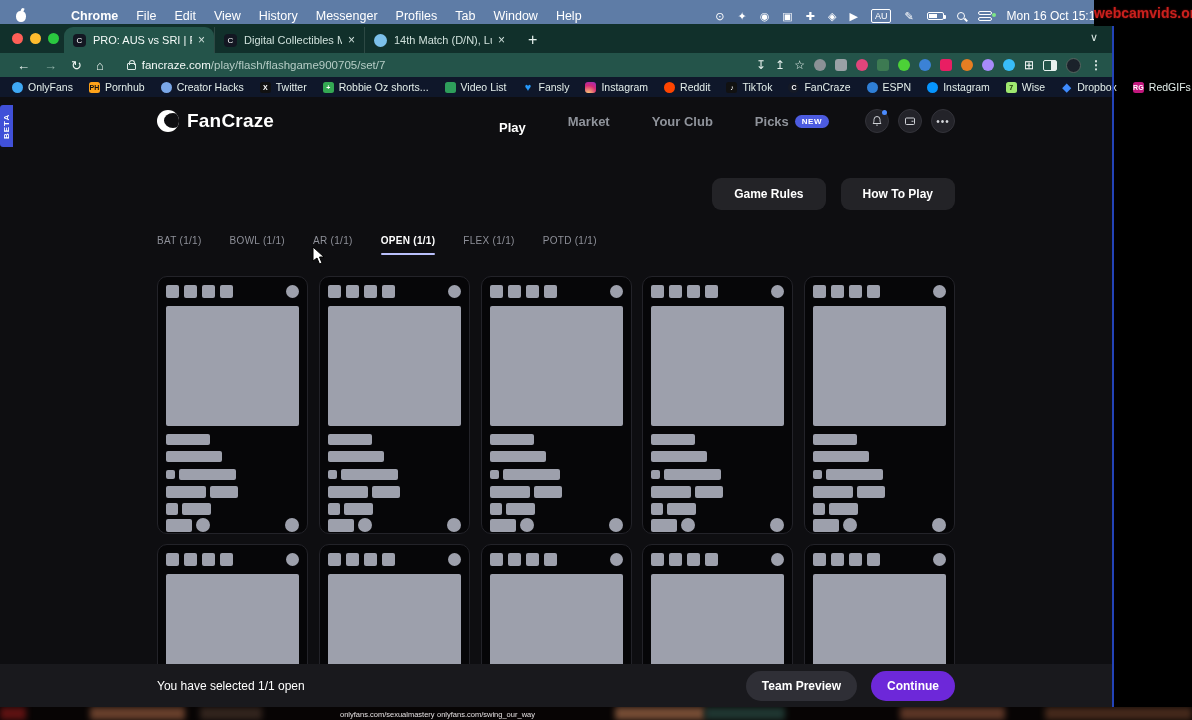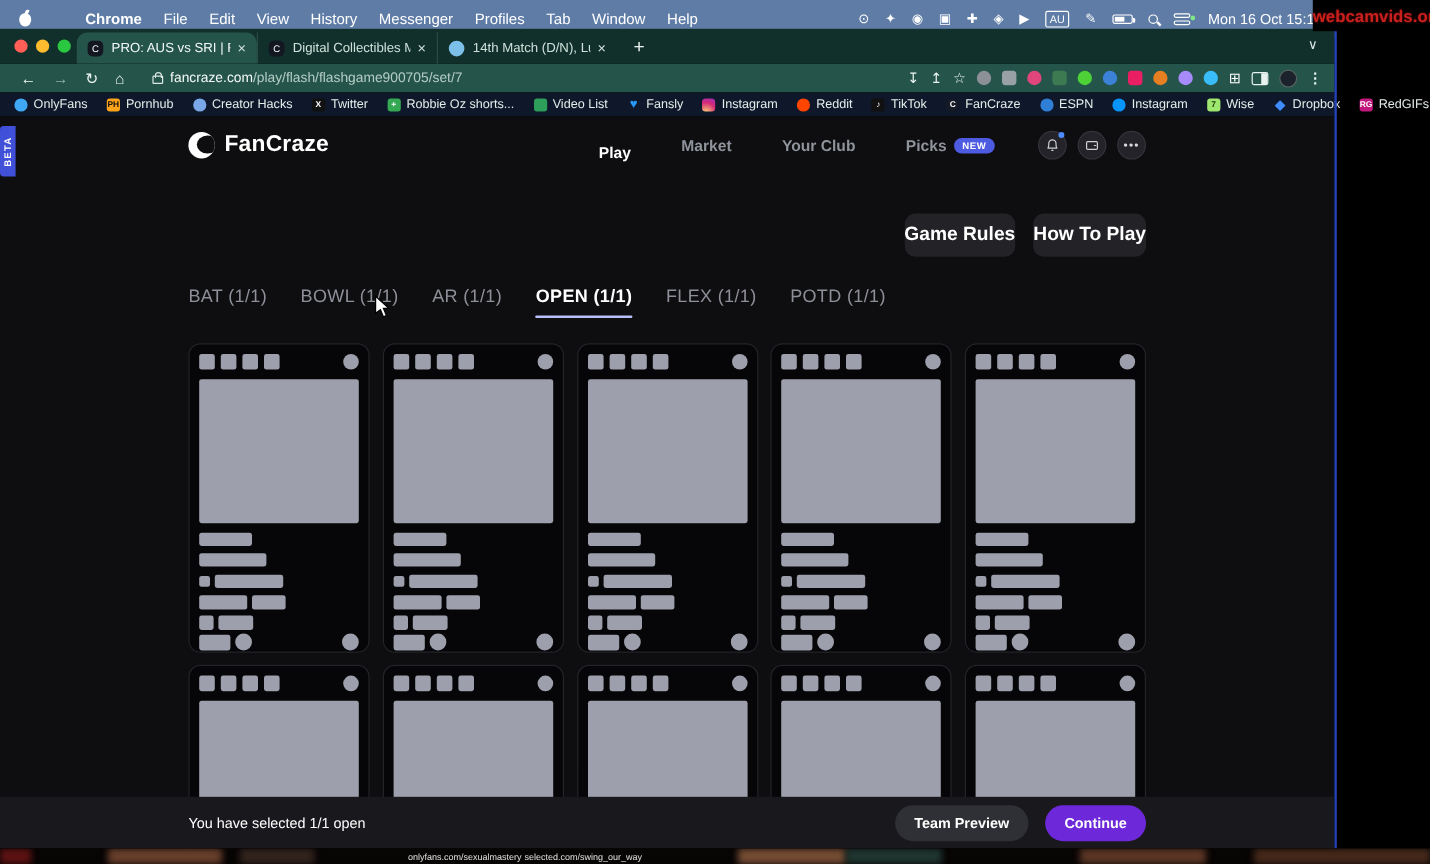--- a/index.html
+++ b/index.html
@@ -93,24 +93,24 @@
   .hdr-icons { display:flex; gap:9px; }
   .icon-btn { width:24px; height:24px; border-radius:50%; background:#232329; border:1px solid #33333a;
               display:flex; align-items:center; justify-content:center; position:relative; color:#cfd1d6; }
   .bell-dot { position:absolute; right:1px; top:0; width:5px; height:5px; border-radius:50%; background:#4c8cff; }
   .dots { font-size:10px; letter-spacing:1px; color:#d6d8dc; }
 
   .heading-row { display:flex; align-items:flex-start; margin-top:40px; }
   .h1 { color:#fff; font-size:25px; font-weight:800; letter-spacing:0.2px; }
   .sub { color:#84868e; font-size:11px; margin-top:6px; }
   .hdr-buttons { margin-left:auto; display:flex; gap:15px; margin-top:4px; }
-  .ghost-btn { background:#232327; color:#fff; font-size:16px; font-weight:bold; padding:9px 0; border-radius:9px; white-space:nowrap; }
+  .ghost-btn { background:#232327; color:#fff; font-size:12px; font-weight:bold; padding:9px 22px; border-radius:9px; white-space:nowrap; }
 
   .filter-tabs { display:flex; gap:28px; margin-top:25px; }
-  .ftab { color:#8e9099; font-size:15px; letter-spacing:0.3px; padding-bottom:9px; position:relative; white-space:nowrap; }
+  .ftab { color:#8e9099; font-size:10px; letter-spacing:0.3px; padding-bottom:9px; position:relative; white-space:nowrap; }
   .ftab.active { color:#fff; font-weight:bold; }
   .ftab.active:after { content:""; position:absolute; left:0; right:0; bottom:0; height:2px; background:#b9bffb; border-radius:1px; }
 
   .cards-grid { display:grid; grid-template-columns:repeat(5,151px); grid-auto-rows:258px; justify-content:space-between; row-gap:10px; margin-top:21px; }
   .card { width:151px; height:258px; background:#060608; border:1px solid #232329; border-radius:10px; position:relative; }
   .sk { position:absolute; background:#9da0ac; border-radius:2px; }
   .sk.c { border-radius:50%; }
   .s1{left:8px;top:8px;width:13px;height:13px;} .s2{left:26px;top:8px;width:13px;height:13px;}
   .s3{left:44px;top:8px;width:13px;height:13px;} .s4{left:62px;top:8px;width:13px;height:13px;}
   .tr{right:8px;top:8px;width:13px;height:13px;}
@@ -547,19 +547,19 @@
 
   <div class="video-strip" id="video-strip">
       <span class="patch" style="left: 0px; width: 26px; background: rgb(110, 21, 21);"></span>
       <span class="patch" style="left: 90px; width: 95px; background: rgb(122, 74, 51);"></span>
       <span class="patch" style="left: 200px; width: 62px; background: rgb(58, 42, 34);"></span>
       <span class="patch" style="left: 615px; width: 90px; background: rgb(138, 90, 62);"></span>
       <span class="patch" style="left: 705px; width: 80px; background: rgb(36, 64, 58);"></span>
       <span class="patch" style="left: 900px; width: 105px; background: rgb(107, 63, 44);"></span>
       <span class="patch" style="left: 1045px; width: 147px; background: rgb(80, 48, 31);"></span>
       <span class="vs-text" style="left: 340px;">onlyfans.com/sexualmastery</span>
-      <span class="vs-text" style="left: 437px;">selected.com/swing_our_way</span>
+      <span class="vs-text" style="left: 437px;">onlyfans.com/swing_our_way</span>
     </div>
 
   <svg class="cursor" width="14" height="20" viewBox="0 0 14 20">
     <path d="M1 1 L1 15 L5 12 L7.5 18 L10 17 L7.5 11 L12 11 Z" fill="#fff" stroke="#000" stroke-width="1"></path>
   </svg>
 </div>
 
 </body></html>

